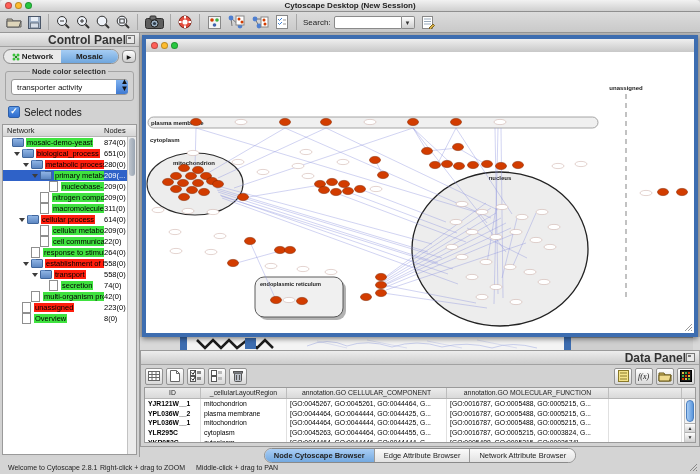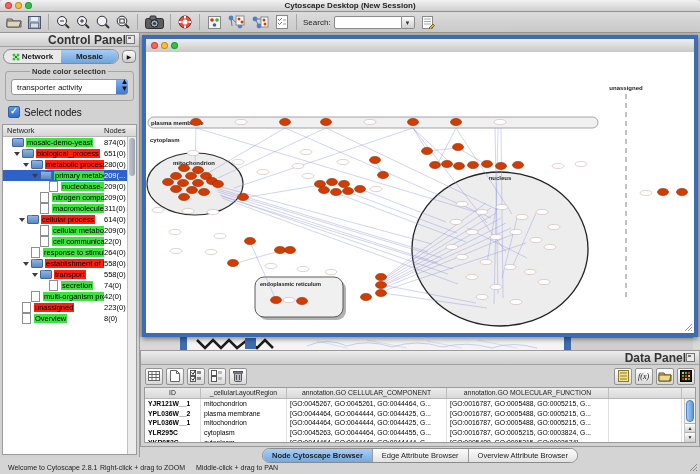--- a/index.html
+++ b/index.html
@@ -763,21 +763,21 @@
       <div class="dp-sbtn" style="bottom:9px">▲</div>
       <div class="dp-sbtn" style="bottom:0">▼</div>
     </div>
   </div>
 </div>
 
 <div id="browser-tabs" class="abs">
   <div id="seg">
       <div class="seg-tab sel">Node Cytoscape Browser</div>
       <div class="seg-tab">Edge Attribute Browser</div>
-      <div class="seg-tab">Overview Attribute Browser</div>
+      <div class="seg-tab">Network Attribute Browser</div>
     </div>
 </div>
 <div id="status-bar" class="abs">
   <span style="left:8px">Welcome to Cytoscape 2.8.1</span>
   <span style="left:100px">Right-click + drag to ZOOM</span>
   <span style="left:196px">Middle-click + drag to PAN</span>
   <svg class="grip" style="right:2px;top:2px" width="9" height="9">
     <path d="M8 1 L1 8 M8 4 L4 8 M8 7 L7 8" stroke="#8a8a8a" stroke-width="1"></path>
   </svg>
 </div>

